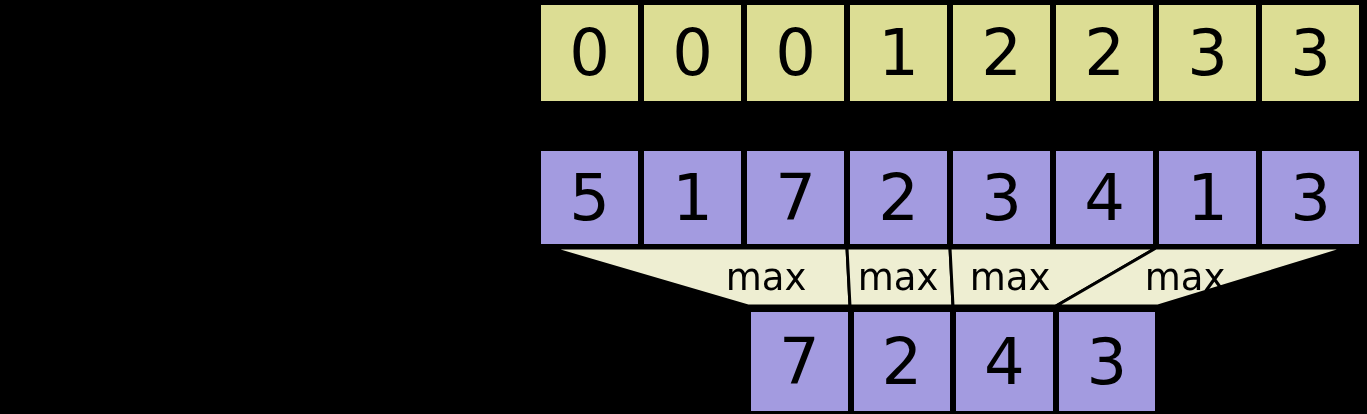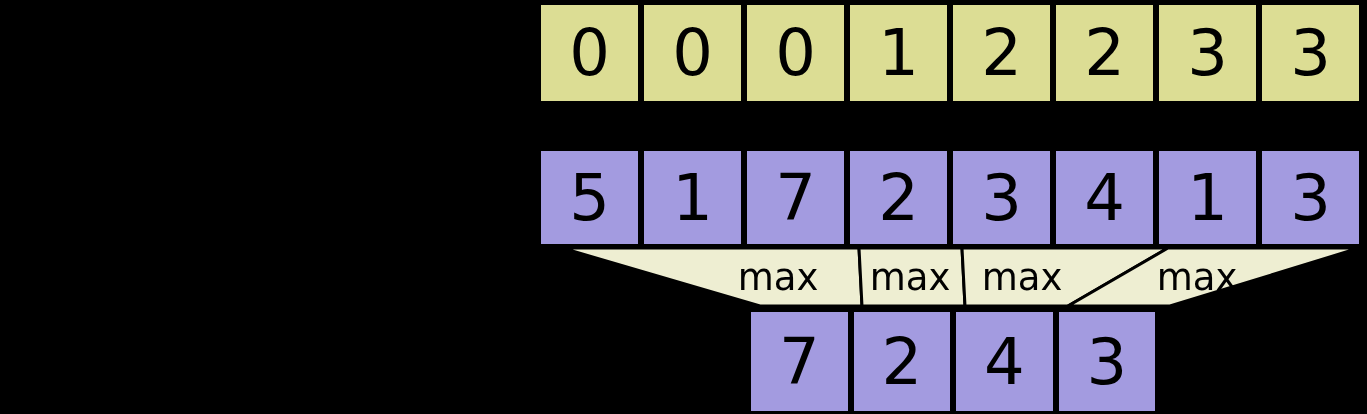--- a/index.html
+++ b/index.html
@@ -70,21 +70,21 @@
   #output-row .cell {
     width: 102.5px;
     height: 105px;
     background: #a39be0;
     font-size: 64px;
   }
 
   
   #funnel-band {
     position: absolute;
-    left: 12px;
+    left: 0px;
     top: 240px;
     width: 1124px;
     height: 75px;
   }
   #funnel-band svg {
     display: block;
     width: 1367px;
     height: 75px;
   }
   .funnel-poly {

